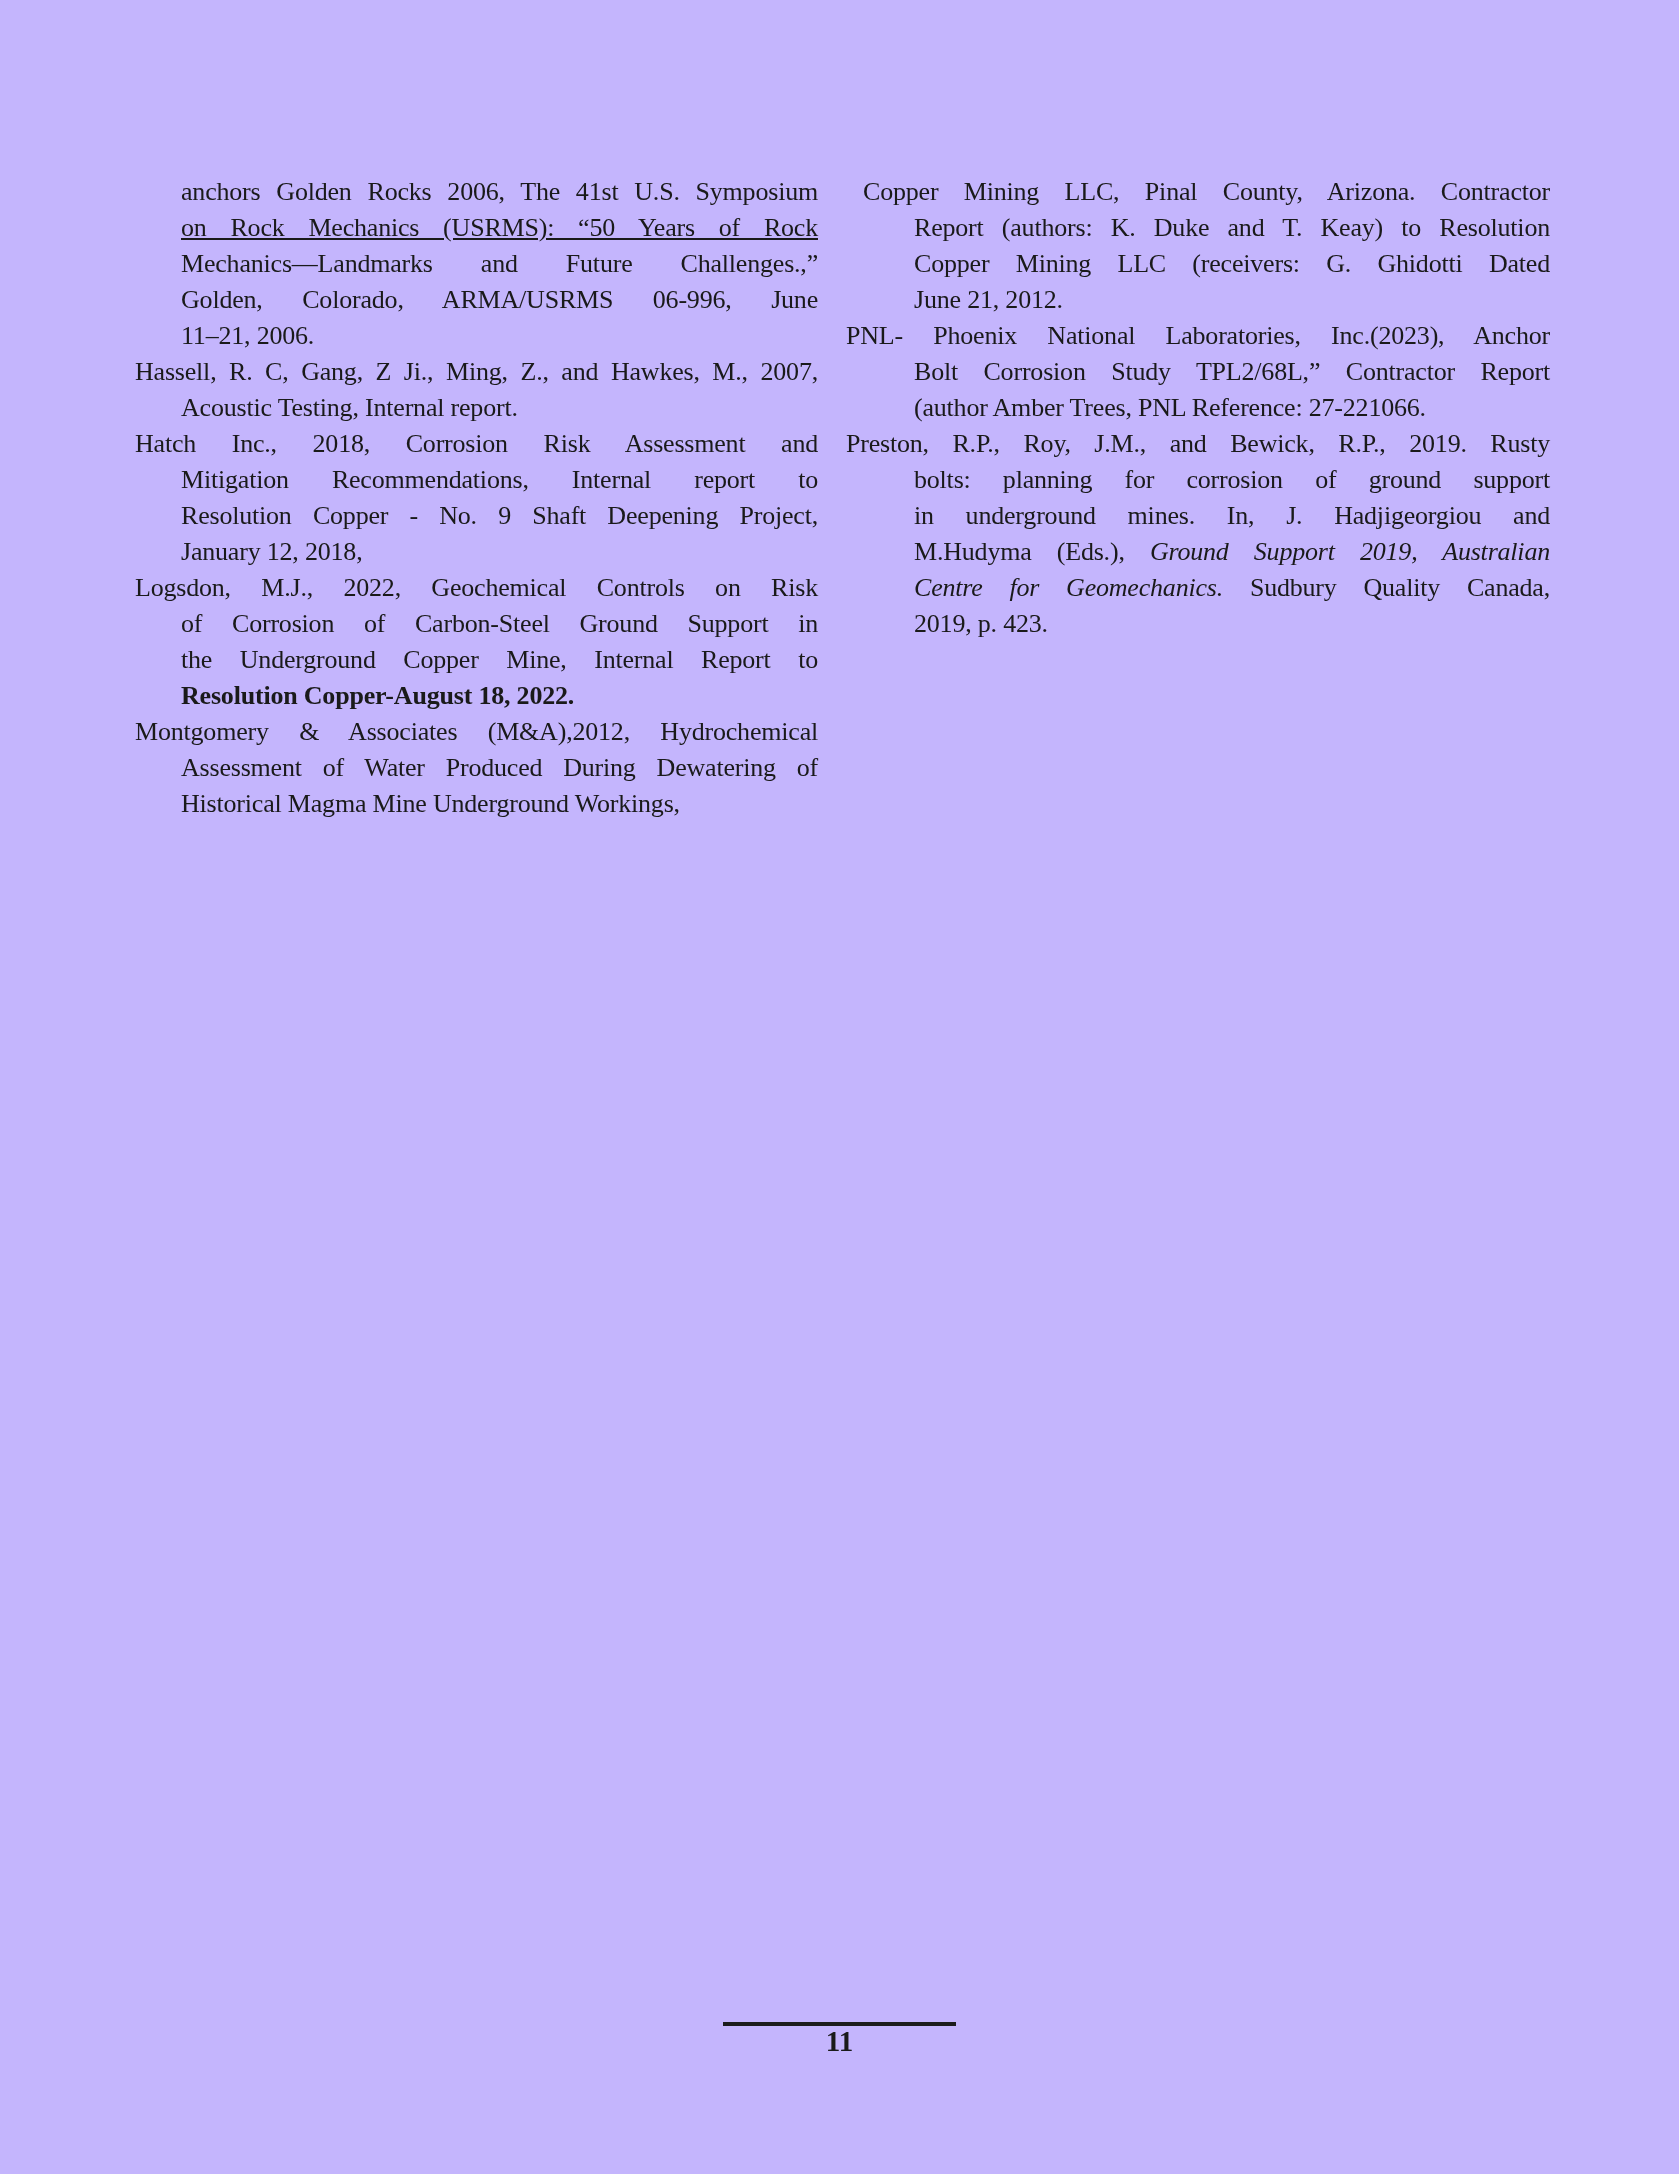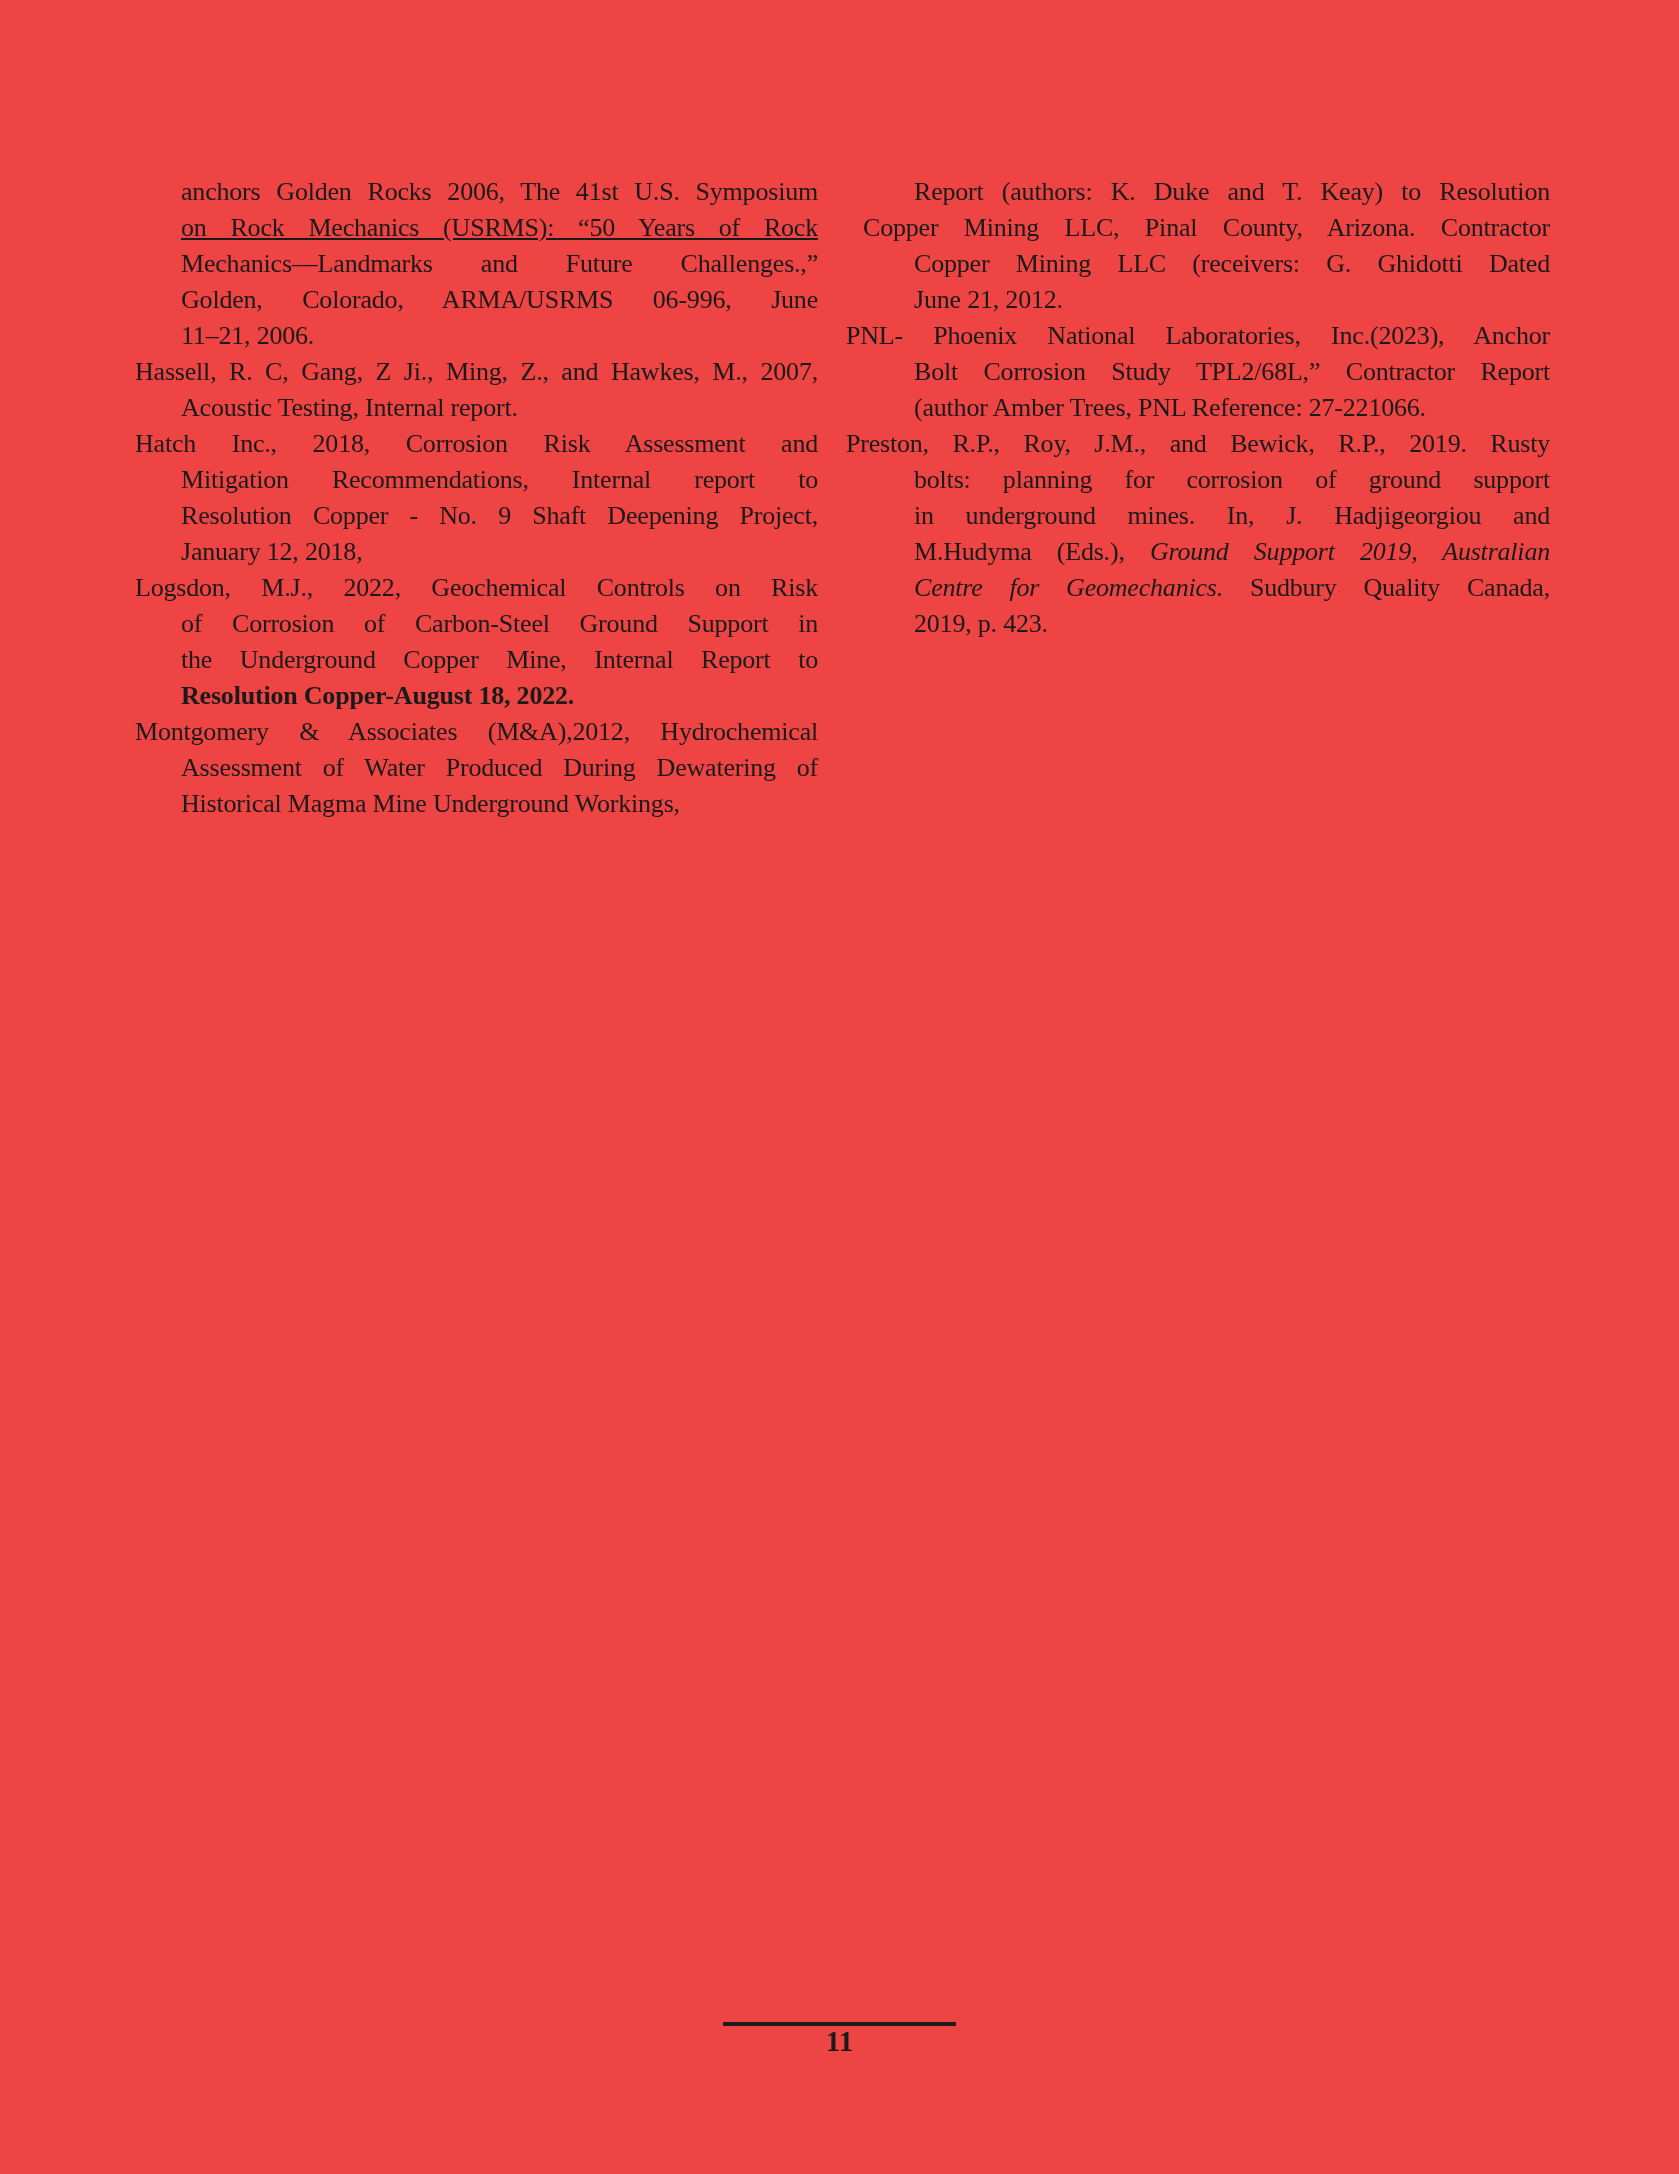--- a/index.html
+++ b/index.html
@@ -4,21 +4,21 @@
 <style>
   html, body {
     margin: 0;
     padding: 0;
     background: #ffffff;
   }
   .page {
     position: relative;
     width: 1680px;
     height: 2174px;
-    background: #ef4444;
+    background: #c4b5fd;
     overflow: hidden;
     font-family: "Liberation Serif", serif;
     color: #1a1a1a;
   }
   .ref-col {
     position: absolute;
     font-size: 26px;
     line-height: 36px;
     letter-spacing: -0.2px;
   }
@@ -75,22 +75,22 @@
       <div class="ln j" style="padding-left: 0px;"><span>Logsdon, M.J., 2022, Geochemical Controls on Risk</span></div>
       <div class="ln j" style="padding-left: 46px;"><span>of Corrosion of Carbon-Steel Ground Support in</span></div>
       <div class="ln j" style="padding-left: 46px;"><span>the Underground Copper Mine, Internal Report to</span></div>
       <div class="ln l" style="padding-left: 46px; font-weight: bold;"><span>Resolution Copper-August 18, 2022.</span></div>
       <div class="ln j" style="padding-left: 0px;"><span>Montgomery &amp; Associates (M&amp;A),2012, Hydrochemical</span></div>
       <div class="ln j" style="padding-left: 46px;"><span>Assessment of Water Produced During Dewatering of</span></div>
       <div class="ln l" style="padding-left: 46px; text-align: center;"><span>Historical Magma Mine Underground Workings,</span></div>
     </div>
 
   <div class="ref-col" style="left: 846px; top: 174px; width: 704px;">
+      <div class="ln j" style="padding-left: 17px;"><span>Copper Mining LLC, Pinal County, Arizona. Contractor</span></div>
       <div class="ln j" style="padding-left: 68px;"><span>Report (authors: K. Duke and T. Keay) to Resolution</span></div>
-      <div class="ln j" style="padding-left: 17px;"><span>Copper Mining LLC, Pinal County, Arizona. Contractor</span></div>
       <div class="ln j" style="padding-left: 68px;"><span>Copper Mining LLC (receivers: G. Ghidotti Dated</span></div>
       <div class="ln l" style="padding-left: 68px;"><span>June 21, 2012.</span></div>
       <div class="ln j" style="padding-left: 0px;"><span>PNL- Phoenix National Laboratories, Inc.(2023), Anchor</span></div>
       <div class="ln j" style="padding-left: 68px;"><span>Bolt Corrosion Study TPL2/68L,” Contractor Report</span></div>
       <div class="ln l" style="padding-left: 68px;"><span>(author Amber Trees, PNL Reference: 27-221066.</span></div>
       <div class="ln j" style="padding-left: 0px;"><span>Preston, R.P., Roy, J.M., and Bewick, R.P., 2019. Rusty</span></div>
       <div class="ln j" style="padding-left: 68px;"><span>bolts: planning for corrosion of ground support</span></div>
       <div class="ln j" style="padding-left: 68px;"><span>in underground mines. In, J. Hadjigeorgiou and</span></div>
       <div class="ln j" style="padding-left: 68px;"><span>M.Hudyma (Eds.), </span><span class="it">Ground Support 2019, Australian</span></div>
       <div class="ln j" style="padding-left: 68px;"><span class="it">Centre for Geomechanics.</span><span> Sudbury Quality Canada,</span></div>

